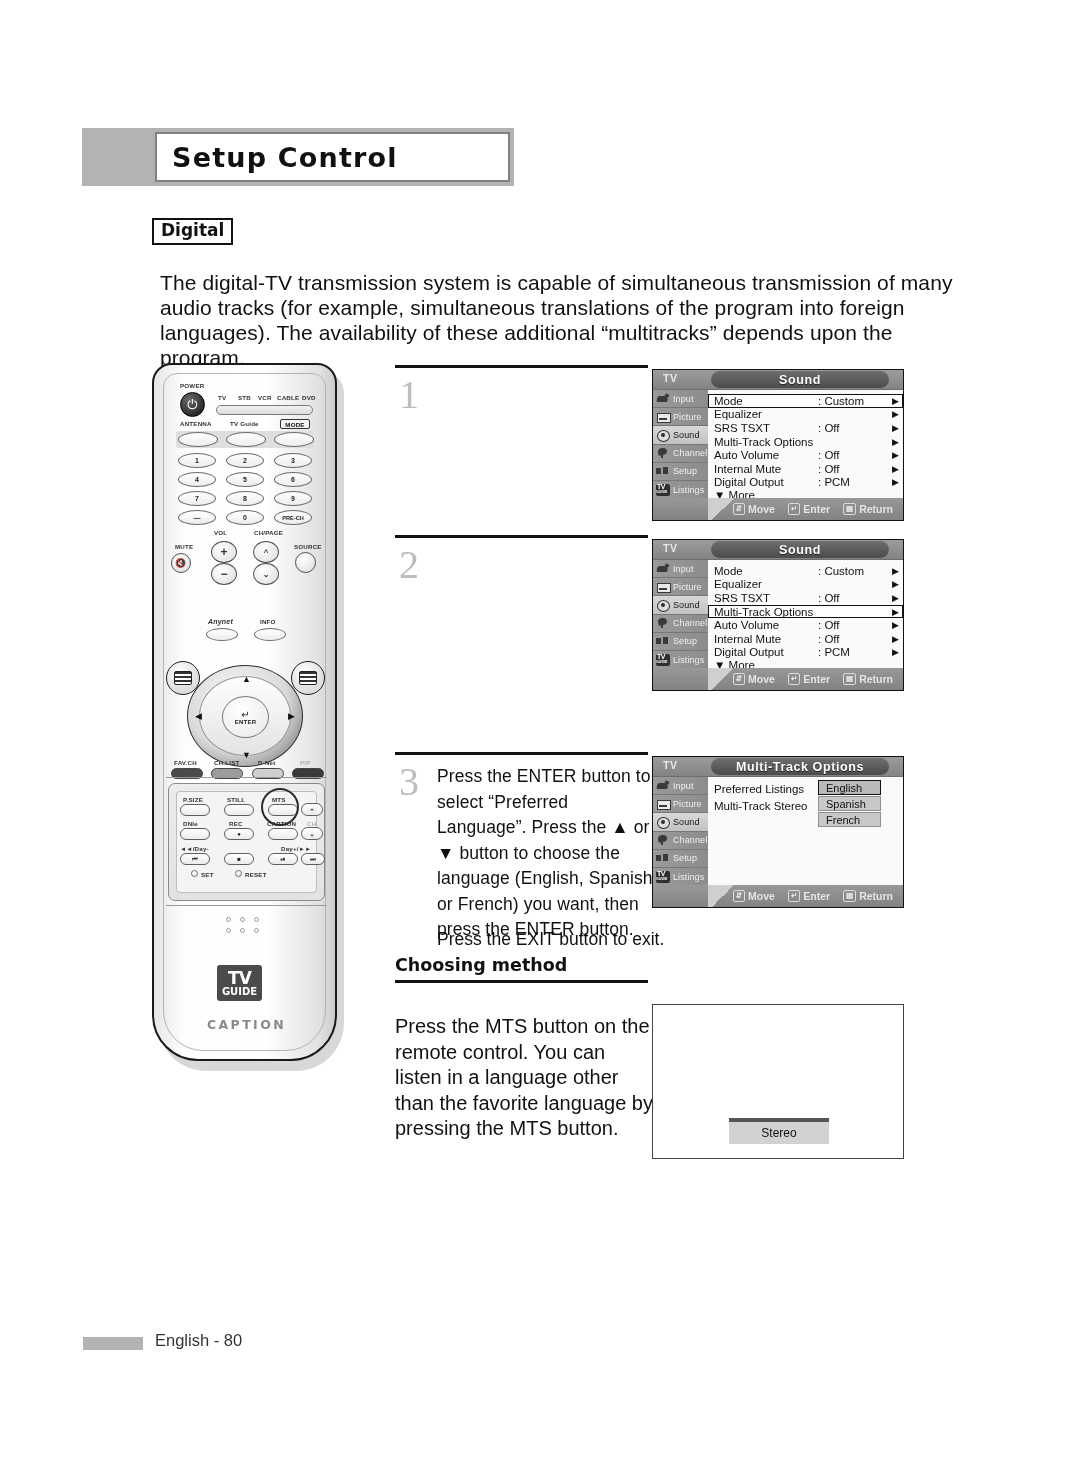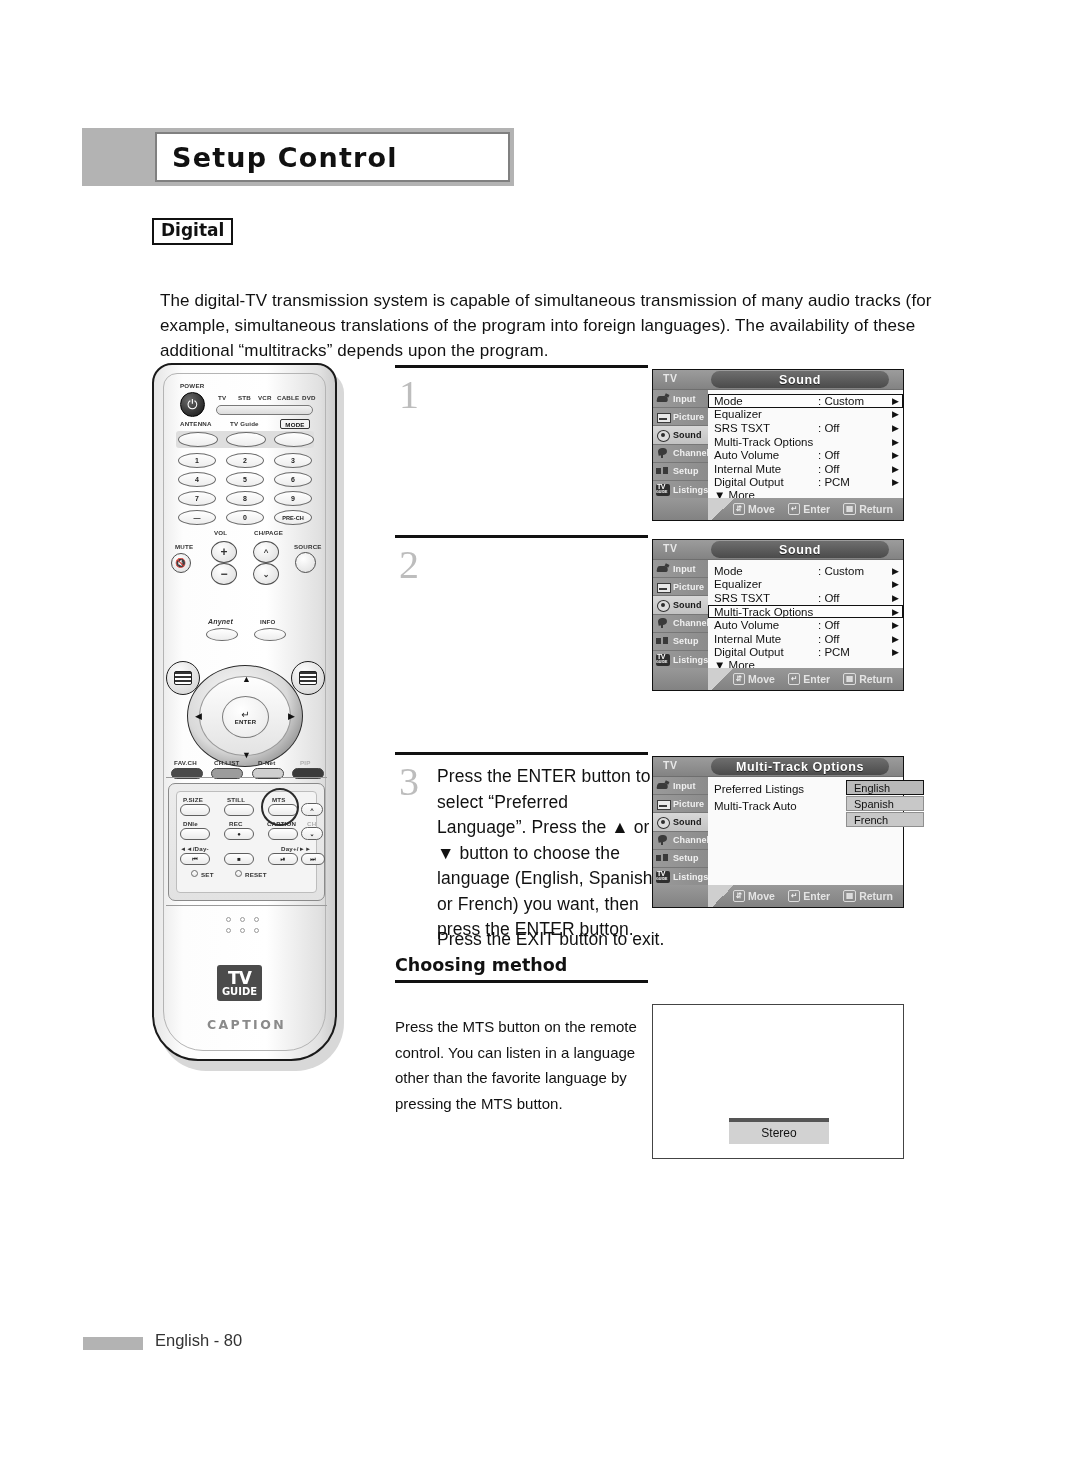--- a/index.html
+++ b/index.html
@@ -39,22 +39,22 @@
     white-space:nowrap;
   }
   .badge{
     border:2px solid #111; padding:1px 7px 2px 7px;
     font-family:"DejaVu Sans", sans-serif;
     font-weight:700; font-size:17px; line-height:1.15;
   }
 
   
   .intro{
-    position:absolute; left:160px; top:288px; width:800px;
-    font-size:17px; line-height:25px; letter-spacing:0.1px;
+    position:absolute; left:160px; top:270px; width:800px;
+    font-size:21px; line-height:25px; letter-spacing:0.1px;
   }
 
   
   .remote-wrap{ position:absolute; left:152px; top:363px; width:192px; height:710px; }
   .remote-shadow{
     position:absolute; left:6px; top:8px; width:186px; height:700px;
     border-radius:22px 22px 48px 48px; background:#d8d8d8;
   }
   .remote-body{
     position:absolute; left:0; top:0; width:185px; height:698px;
@@ -218,21 +218,21 @@
   }
   .osd-side{
     position:absolute; left:0; top:20px; width:55px; bottom:0;
     background:linear-gradient(90deg,#9a9a9a,#8c8c8c);
   }
   .osd-side-item{
     position:relative; height:18.2px; display:flex; align-items:center; gap:3px;
     border-bottom:1px solid #777; padding-left:3px;
   }
   .osd-side-item .lbl{
-    font-size:9px; font-weight:700; color:#f0f0f0; letter-spacing:.1px;
+    font-size:9px; font-weight:400; color:#f0f0f0; letter-spacing:.1px;
   }
   .osd-side-item.active .lbl{ color:#161616; }
   .osd-side-item.active{ background:linear-gradient(180deg,#d8d8d8,#c2c2c2); }
   .sico{ width:14px; height:12px; position:relative; flex:0 0 14px; }
   .sico.input:before{content:"";position:absolute;left:1px;top:3px;width:11px;height:6px;background:#3a3a3a;border-radius:3px 6px 2px 2px;transform:skewX(-12deg);}
   .sico.input:after{content:"";position:absolute;left:9px;top:1px;width:4px;height:3px;background:#3a3a3a;transform:rotate(25deg);}
   .sico.picture:before{content:"";position:absolute;left:1px;top:2px;width:12px;height:8px;border:1.4px solid #3a3a3a;background:#e9e9e9;}
   .sico.picture:after{content:"";position:absolute;left:3px;top:7px;width:8px;height:2px;background:#3a3a3a;}
   .sico.sound:before{content:"";position:absolute;left:1px;top:1px;width:11px;height:10px;border:1.4px solid #2e2e2e;border-radius:50%;background:#dcdcdc;}
   .sico.sound:after{content:"";position:absolute;left:4.5px;top:4px;width:4px;height:4px;border-radius:50%;background:#2e2e2e;}
@@ -263,36 +263,36 @@
   .osd-bottom .hint{display:flex;align-items:center;gap:3px;}
   .osd-bottom .gl{
     display:inline-block;border:1px solid #dcdcdc;border-radius:2px;
     padding:0 2px;font-size:7.5px;line-height:10px;color:#eee;
   }
   .osd-bottom .tab-l{
     position:absolute;left:55px;bottom:0;width:28px;height:22px;
     background:linear-gradient(135deg,#cfcfcf 0 52%,transparent 52%);
   }
   .mt-left{ position:absolute; left:6px; top:4px; font-size:11.5px; line-height:16.5px; }
-  .mt-list{ position:absolute; left:110px; top:3px; width:78px;margin-left:28px; }
+  .mt-list{ position:absolute; left:110px; top:3px; width:63px; }
   .mt-opt{
     height:15px; background:#c8c8c8; border:1px solid #8f8f8f; margin-bottom:1px;
     font-size:11px; display:flex; align-items:center; padding-left:7px; color:#111;
   }
   .mt-opt.sel{ background:#b9b9b9; outline:1.4px solid #111; outline-offset:-1px; }
 
   
   .alt-head{
     position:absolute; left:395px; top:955px;
     font-family:"DejaVu Sans", sans-serif; font-weight:700; font-size:17.5px;
   }
   .alt-rule{ position:absolute; left:395px; top:980px; width:253px; height:3px; background:#111; }
   .alt-txt{
     position:absolute; left:395px; top:1014px; width:258px;
-    font-size:15px; line-height:25.5px;
+    font-size:20px; line-height:25.5px;
   }
 
   
   .tvscreen{
     position:absolute; left:652px; top:1004px; width:252px; height:155px;
     border:1.6px solid #444; background:#fff;
   }
   .stereo-box{
     position:absolute; left:76px; bottom:14px; width:100px; height:26px;
     background:#d2d2d2; border-top:4px solid #555;
@@ -669,21 +669,21 @@
         <span class="lbl">Setup</span>
       </div>
     <div class="osd-side-item">
         <span class="sico listings"></span>
         <span class="lbl">Listings</span>
       </div>
   </div>
   <div class="osd-body">
     <div class="mt-left">
       <div>Preferred Listings</div>
-      <div>Multi-Track Auto</div>
+      <div>Multi-Track Stereo</div>
     </div>
     <div class="mt-list">
       <div class="mt-opt sel">English</div>
       <div class="mt-opt">Spanish</div>
       <div class="mt-opt">French</div>
     </div>
   </div>
   <div class="osd-bottom">
     <span class="tab-l"></span>
     <span class="hint">

